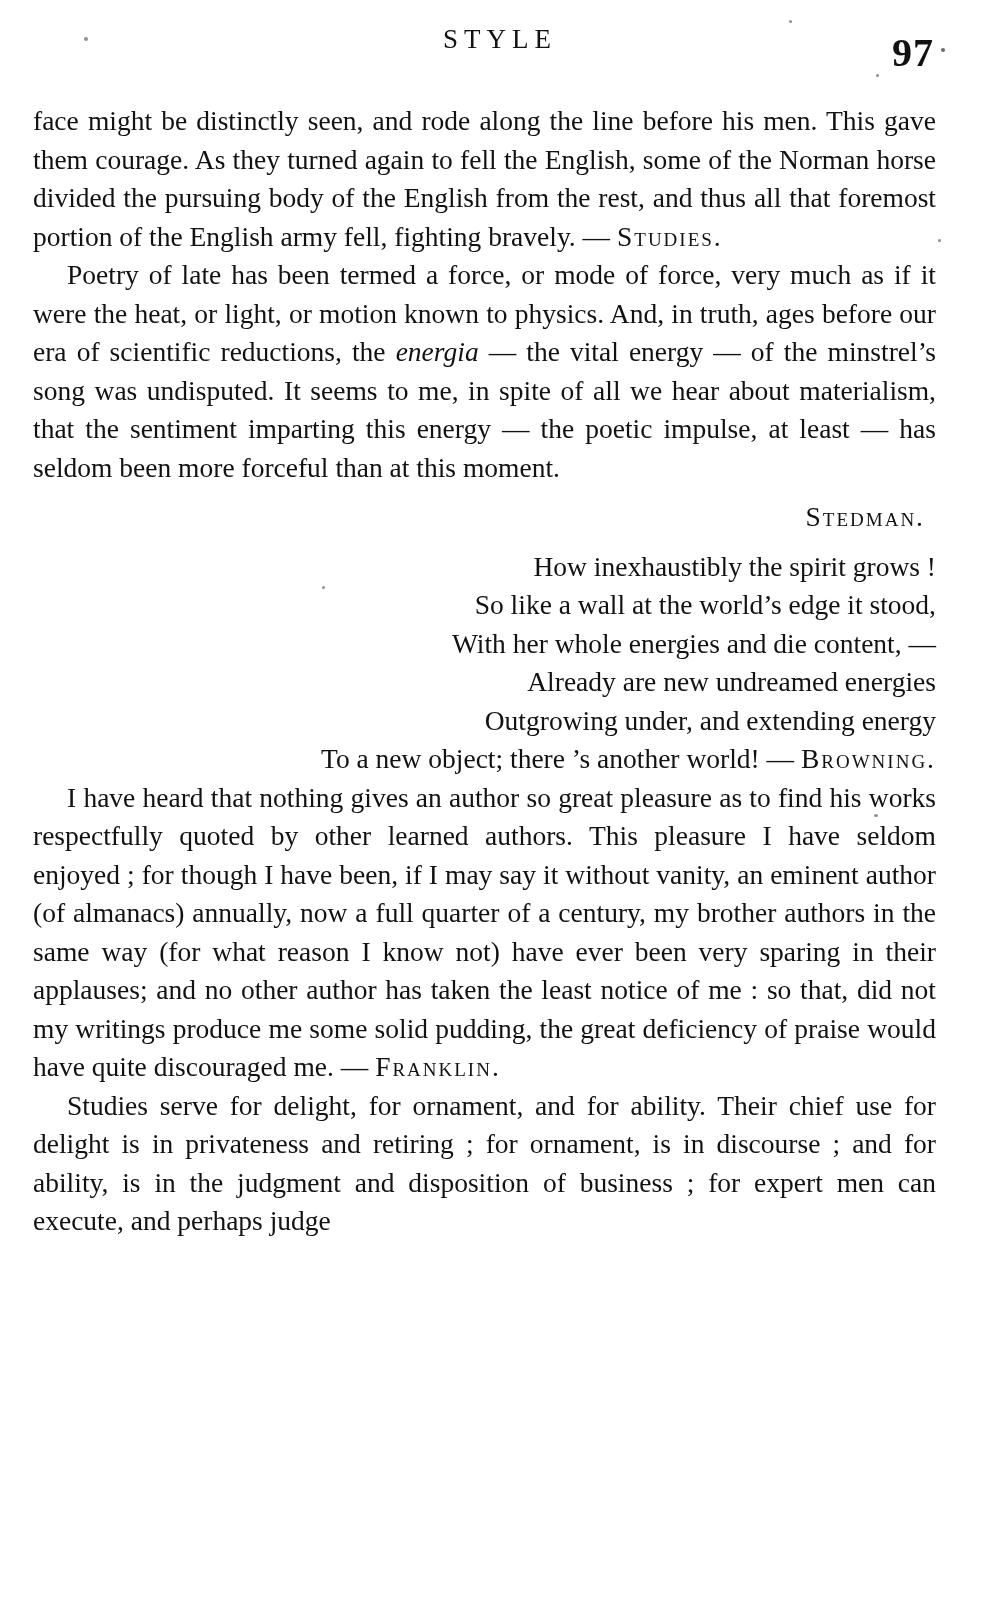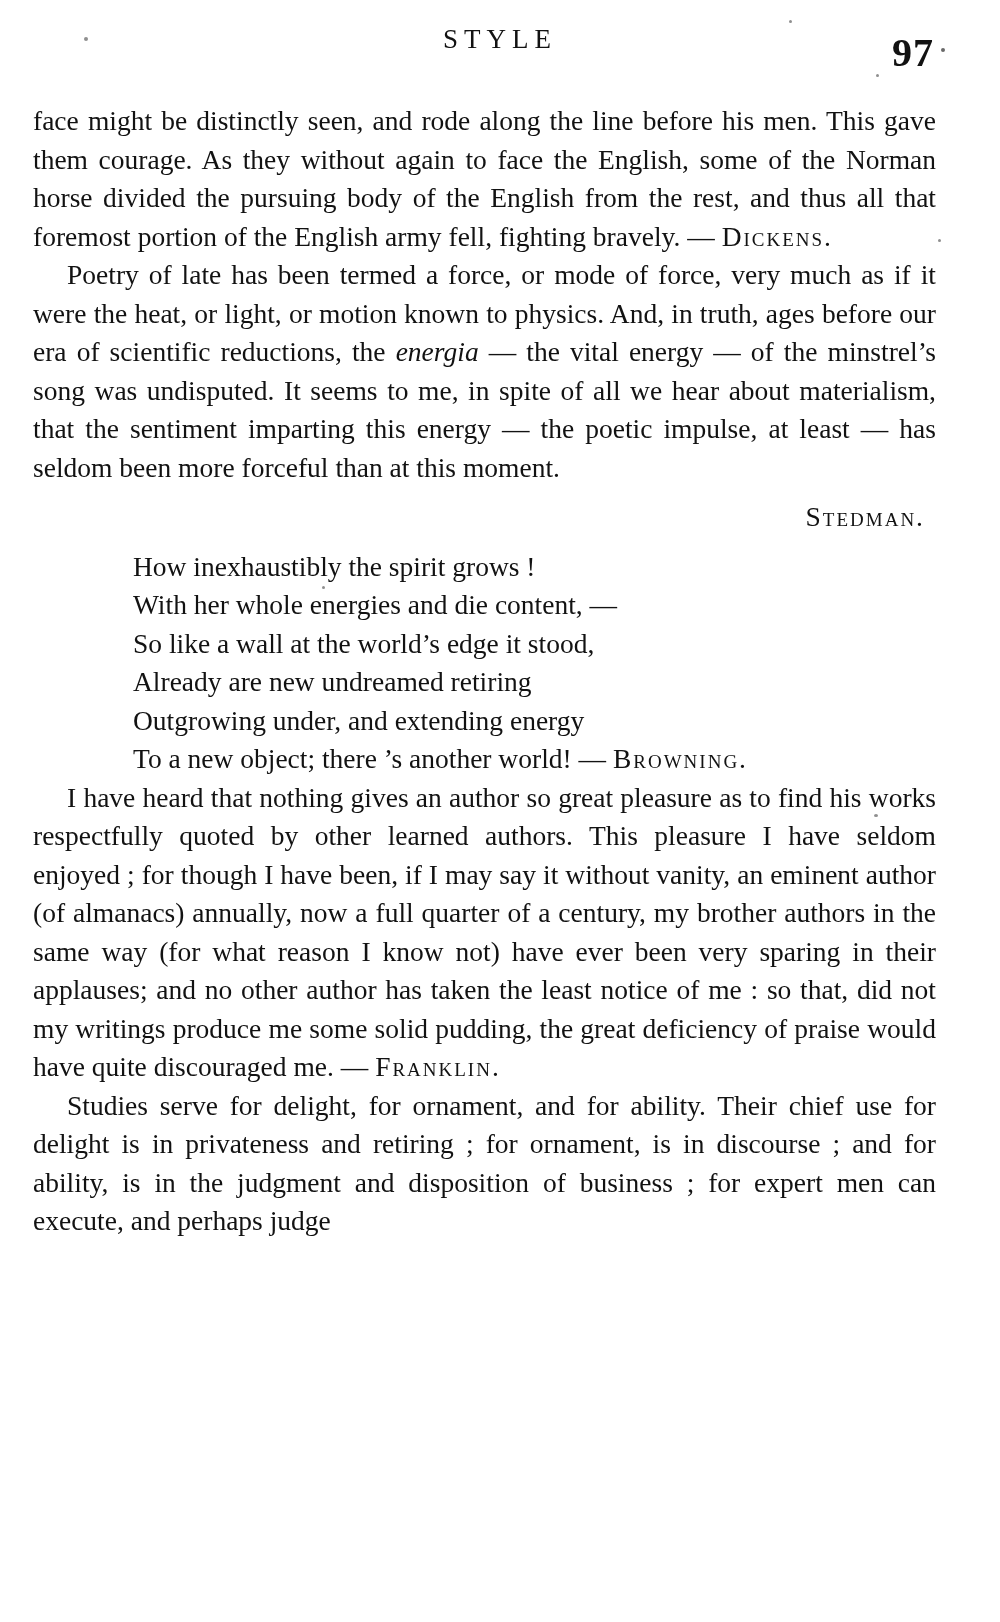--- a/index.html
+++ b/index.html
@@ -58,21 +58,21 @@
   .attribution-line {
     text-align: right;
     margin: 11px;
   }
 
   .sc {
     font-variant: small-caps;
     letter-spacing: 2px;
   }
 
-  .poem { margin: 6px 0 0 100px; }
+  .poem { margin: 6px 0 0 100px; text-align: right; }
   .poem-line { white-space: nowrap; }
 
   .speck {
     position: absolute;
     background: #444;
     border-radius: 50%;
     opacity: 0.6;
   }
 </style>
 </head>
@@ -87,31 +87,31 @@
   <div class="speck" style="top:37px; left:84px; width:4px; height:4px;"></div>
   <div class="speck" style="top:20px; left:789px; width:3px; height:3px;"></div>
   <div class="speck" style="top:48px; left:941px; width:4px; height:4px; opacity:.8;"></div>
   <div class="speck" style="top:74px; left:876px; width:3px; height:3px;"></div>
   <div class="speck" style="top:239px; left:938px; width:3px; height:3px;"></div>
   <div class="speck" style="top:814px; left:874px; width:4px; height:3px;"></div>
   <div class="speck" style="top:586px; left:322px; width:3px; height:3px;"></div>
 
   <div class="content">
 
-    <p class="para"><span>face might be distinctly seen, and rode along the line before his men. This gave them courage. As they without again to face the English, some of the Norman horse divided the pursuing body of the English from the rest, and thus all that foremost portion of the English army fell, fighting bravely. — </span><span class="sc">Dickens.</span></p>
+    <p class="para"><span>face might be distinctly seen, and rode along the line before his men. This gave them courage. As they turned again to fell the English, some of the Norman horse divided the pursuing body of the English from the rest, and thus all that foremost portion of the English army fell, fighting bravely. — </span><span class="sc">Studies.</span></p>
 
     <p class="para indent spaced"><span>Poetry of late has been termed a force, or mode of force, very much as if it were the heat, or light, or motion known to physics. And, in truth, ages before our era of scientific reductions, the </span><em>energia</em><span> — the vital energy — of the minstrel’s song was undisputed. It seems to me, in spite of all we hear about materialism, that the sentiment imparting this energy — the poetic impulse, at least — has seldom been more forceful than at this moment.</span></p>
 
     <p class="attribution-line"><span class="sc">Stedman.</span></p>
 
     <div class="poem">
       <div class="poem-line">How inexhaustibly the spirit grows&nbsp;!</div>
+      <div class="poem-line">So like a wall at the world’s edge it stood,</div>
       <div class="poem-line">With her whole energies and die content, —</div>
-      <div class="poem-line">So like a wall at the world’s edge it stood,</div>
-      <div class="poem-line">Already are new undreamed retiring</div>
+      <div class="poem-line">Already are new undreamed energies</div>
       <div class="poem-line">Outgrowing under, and extending energy</div>
       <div class="poem-line"><span>To a new object;  there ’s another world! — </span><span class="sc">Browning.</span></div>
     </div>
 
     <p class="para indent spaced"><span>I have heard that nothing gives an author so great pleasure as to find his works respectfully quoted by other learned authors. This pleasure I have seldom enjoyed&nbsp;; for though I have been, if I may say it without vanity, an eminent author (of almanacs) annually, now a full quarter of a century, my brother authors in the same way (for what reason I know not) have ever been very sparing in their applauses; and no other author has taken the least notice of me&nbsp;: so that, did not my writings produce me some solid pudding, the great deficiency of praise would have quite discouraged me. — </span><span class="sc">Franklin.</span></p>
 
     <p class="para indent spaced"><span>Studies serve for delight, for ornament, and for ability. Their chief use for delight is in privateness and retiring&nbsp;; for ornament, is in discourse&nbsp;; and for ability, is in the judgment and disposition of business&nbsp;; for expert men can execute, and perhaps judge</span></p>
 
   </div>
 </div>

